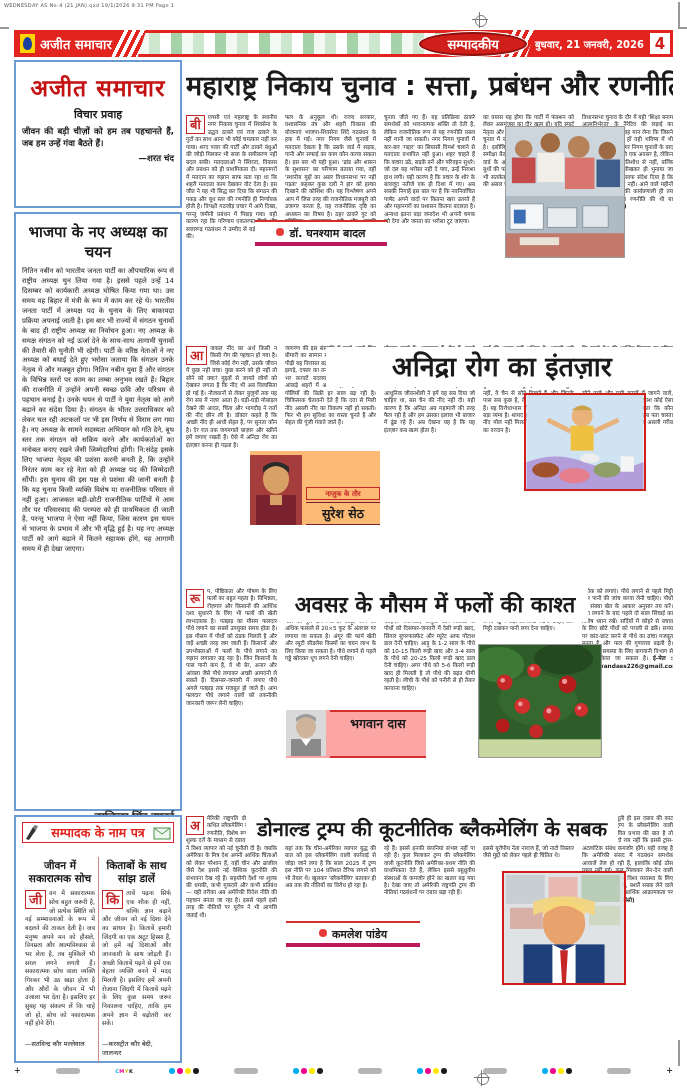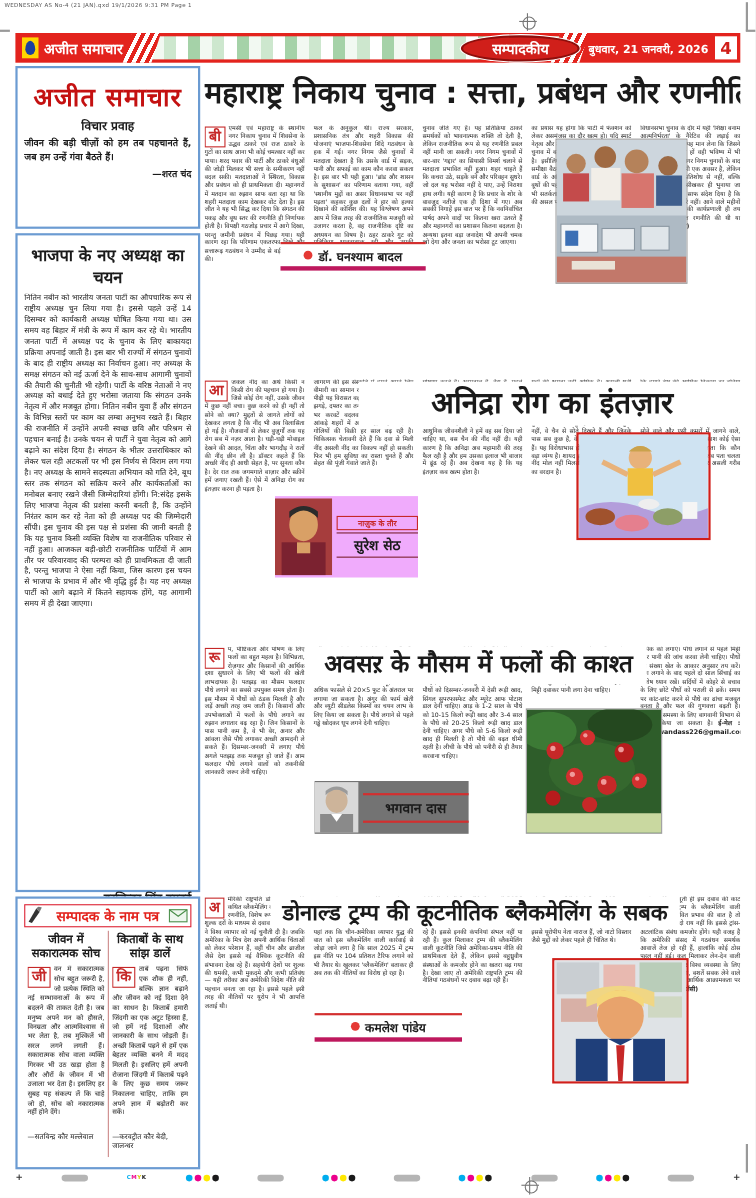--- a/index.html
+++ b/index.html
@@ -37,21 +37,21 @@
   .box{position:absolute;border:2px solid #6b9bd2;background:#fff;padding:5px 6px;}
   .mast2{color:#c41111;font-weight:bold;font-size:23px;text-align:center;letter-spacing:1px;margin:4px 0 2px;}
   .vichar{font-weight:bold;font-size:11px;text-align:center;margin:3px 0 4px;}
   .quote{font-size:8.5px;font-weight:bold;line-height:1.45;text-align:justify;}
   .quote-auth{font-size:8.5px;font-weight:bold;text-align:right;margin-top:2px;}
   .bjp-title{font-weight:bold;font-size:15px;text-align:center;margin:2px 0 6px;}
   .bjp-body{font-size:7px;line-height:1.42;text-align:justify;height:538px;overflow:hidden;}
   .bjp-sign{font-size:10.5px;font-weight:bold;text-align:right;margin-top:4px;}
 
   
-  .let-banner{display:flex;align-items:flex-start;justify-content:space-between;border:1px solid #d23;padding:1px 2px;margin-bottom:3px;}
+  .let-banner{display:flex;align-items:center;justify-content:space-between;border:1px solid #d23;padding:1px 2px;margin-bottom:14px;}
   .let-banner .t{color:#e3231d;font-weight:bold;font-size:12.5px;white-space:nowrap;}
   .let-cols{display:flex;height:206px;overflow:hidden;}
   .letter{width:50%;padding:0 3px;}
   .letter+.letter{border-left:1px solid #cc8888;}
   .let-title{font-weight:bold;font-size:10.5px;text-align:center;line-height:1.25;margin:2px 0 4px;}
   .let-body{font-size:6.2px;line-height:1.4;text-align:justify;height:148px;overflow:hidden;}
   .let-sign{font-size:6.5px;font-weight:normal;margin-top:2px;}
 
   
   .article{position:absolute;background:#fff;}
@@ -63,26 +63,26 @@
   .overlay{position:absolute;background:#fff;}
   .author-strip{border-top:2px solid #d32f2f;border-bottom:4px solid #be185d;
                 display:flex;align-items:center;justify-content:center;gap:5px;}
   .author-strip .bullet{width:8px;height:8px;border-radius:50%;background:#e53935;flex:0 0 auto;}
   .author-strip .nm{font-weight:bold;font-size:11px;white-space:nowrap;}
   .agency{font-weight:bold;}
   .photo-frame{position:absolute;border:1px solid #999;}
   .photo-frame.red{border:2px solid #d01f1a;}
   .email{font-weight:bold;font-size:5.8px;}
 
-  .suresh-box{position:absolute;background:#f0abfc;display:flex;gap:4px;align-items:center;}
+  .suresh-box{position:absolute;background:#fdba74;display:flex;gap:4px;align-items:flex-end;}
   .suresh-right{flex:1;display:flex;flex-direction:column;justify-content:center;gap:2px;}
   .col-label{border:1px solid #c62828;color:#c62828;font-weight:bold;font-size:7px;text-align:center;padding:1px 2px;white-space:nowrap;}
   .suresh-name{border-top:1px solid #7b2230;border-bottom:1px solid #7b2230;font-weight:bold;font-size:12.5px;
                text-align:center;padding:2px 0;white-space:nowrap;}
-  .bd-box{position:absolute;background:#737373;display:flex;gap:4px;align-items:center;}
+  .bd-box{position:absolute;background:#fca5a5;display:flex;gap:4px;}
   .bd-name{flex:1;border-top:2px solid #d32f2f;border-bottom:2px solid #d32f2f;font-weight:bold;font-size:12.5px;
            text-align:center;padding:3px 0;white-space:nowrap;}
 
   
   .footmarks{position:absolute;left:14px;top:1066px;width:659px;height:9px;display:flex;align-items:center;justify-content:space-between;}
   .blob{width:24px;height:6px;background:#b5b5b5;border-radius:3px;}
   .dots{display:flex;gap:2px;}
   .dot{width:6px;height:6px;border-radius:50%;}
   .d-c{background:#00adee}.d-m{background:#ec008c}.d-y{background:#ffe800}.d-k{background:#1a1a1a}
   .plus{font-size:8px;color:#333;font-weight:bold;}

